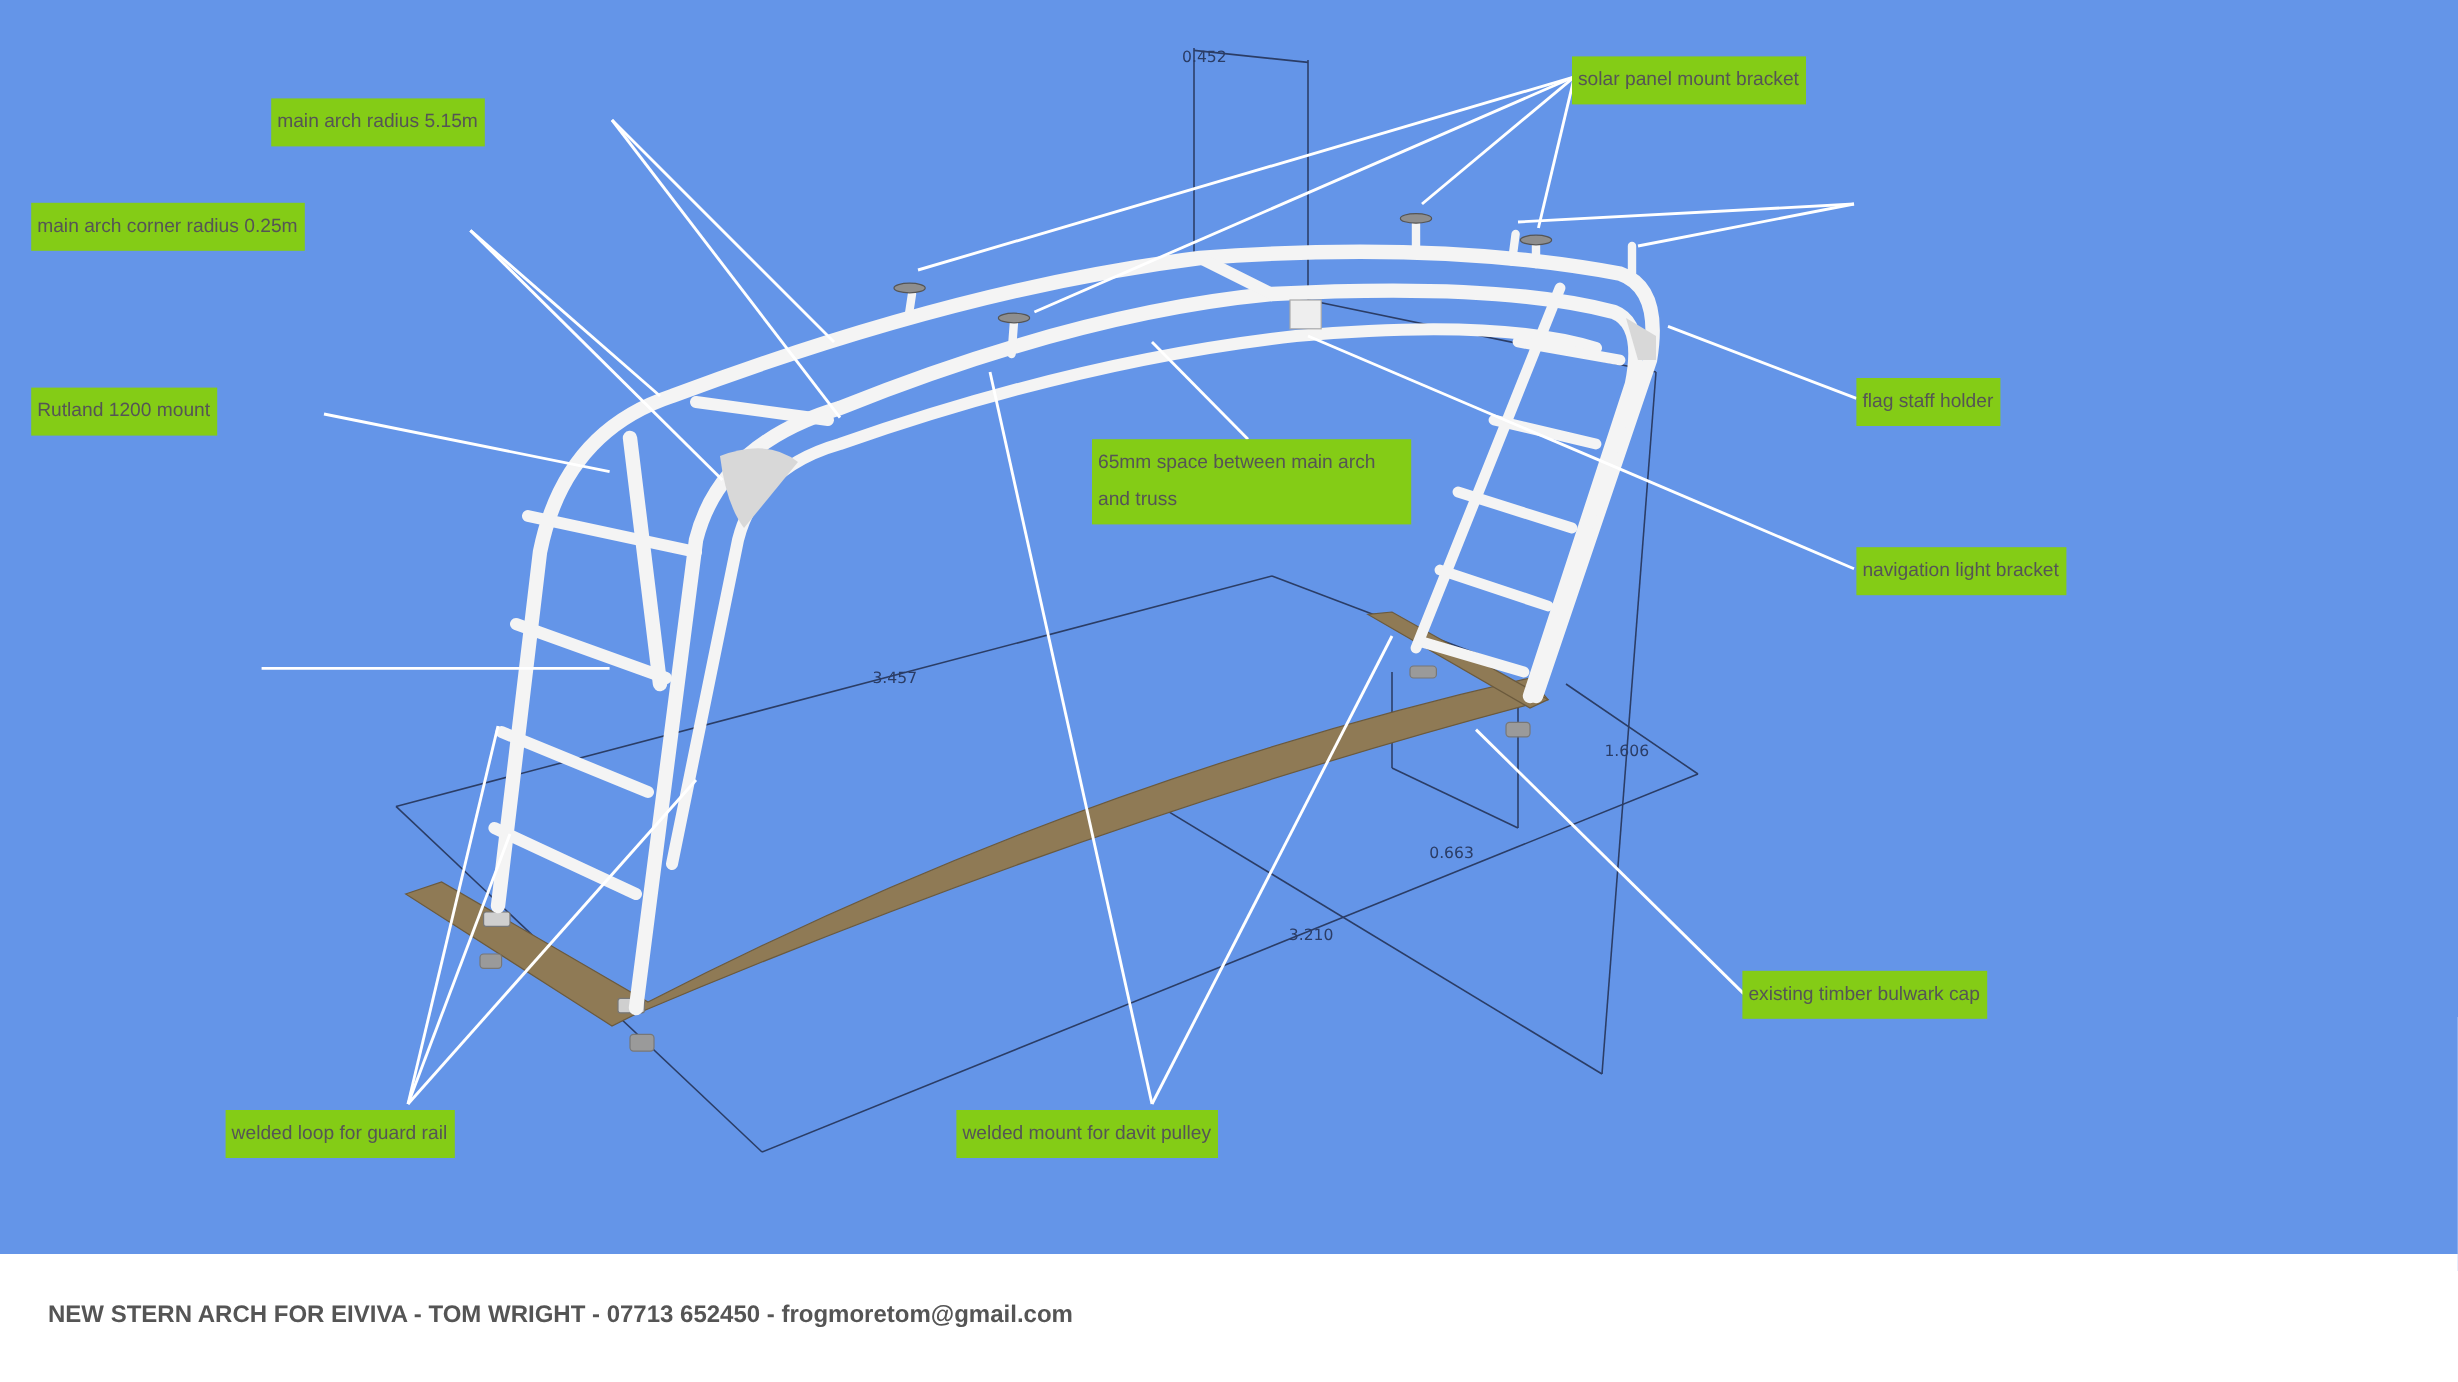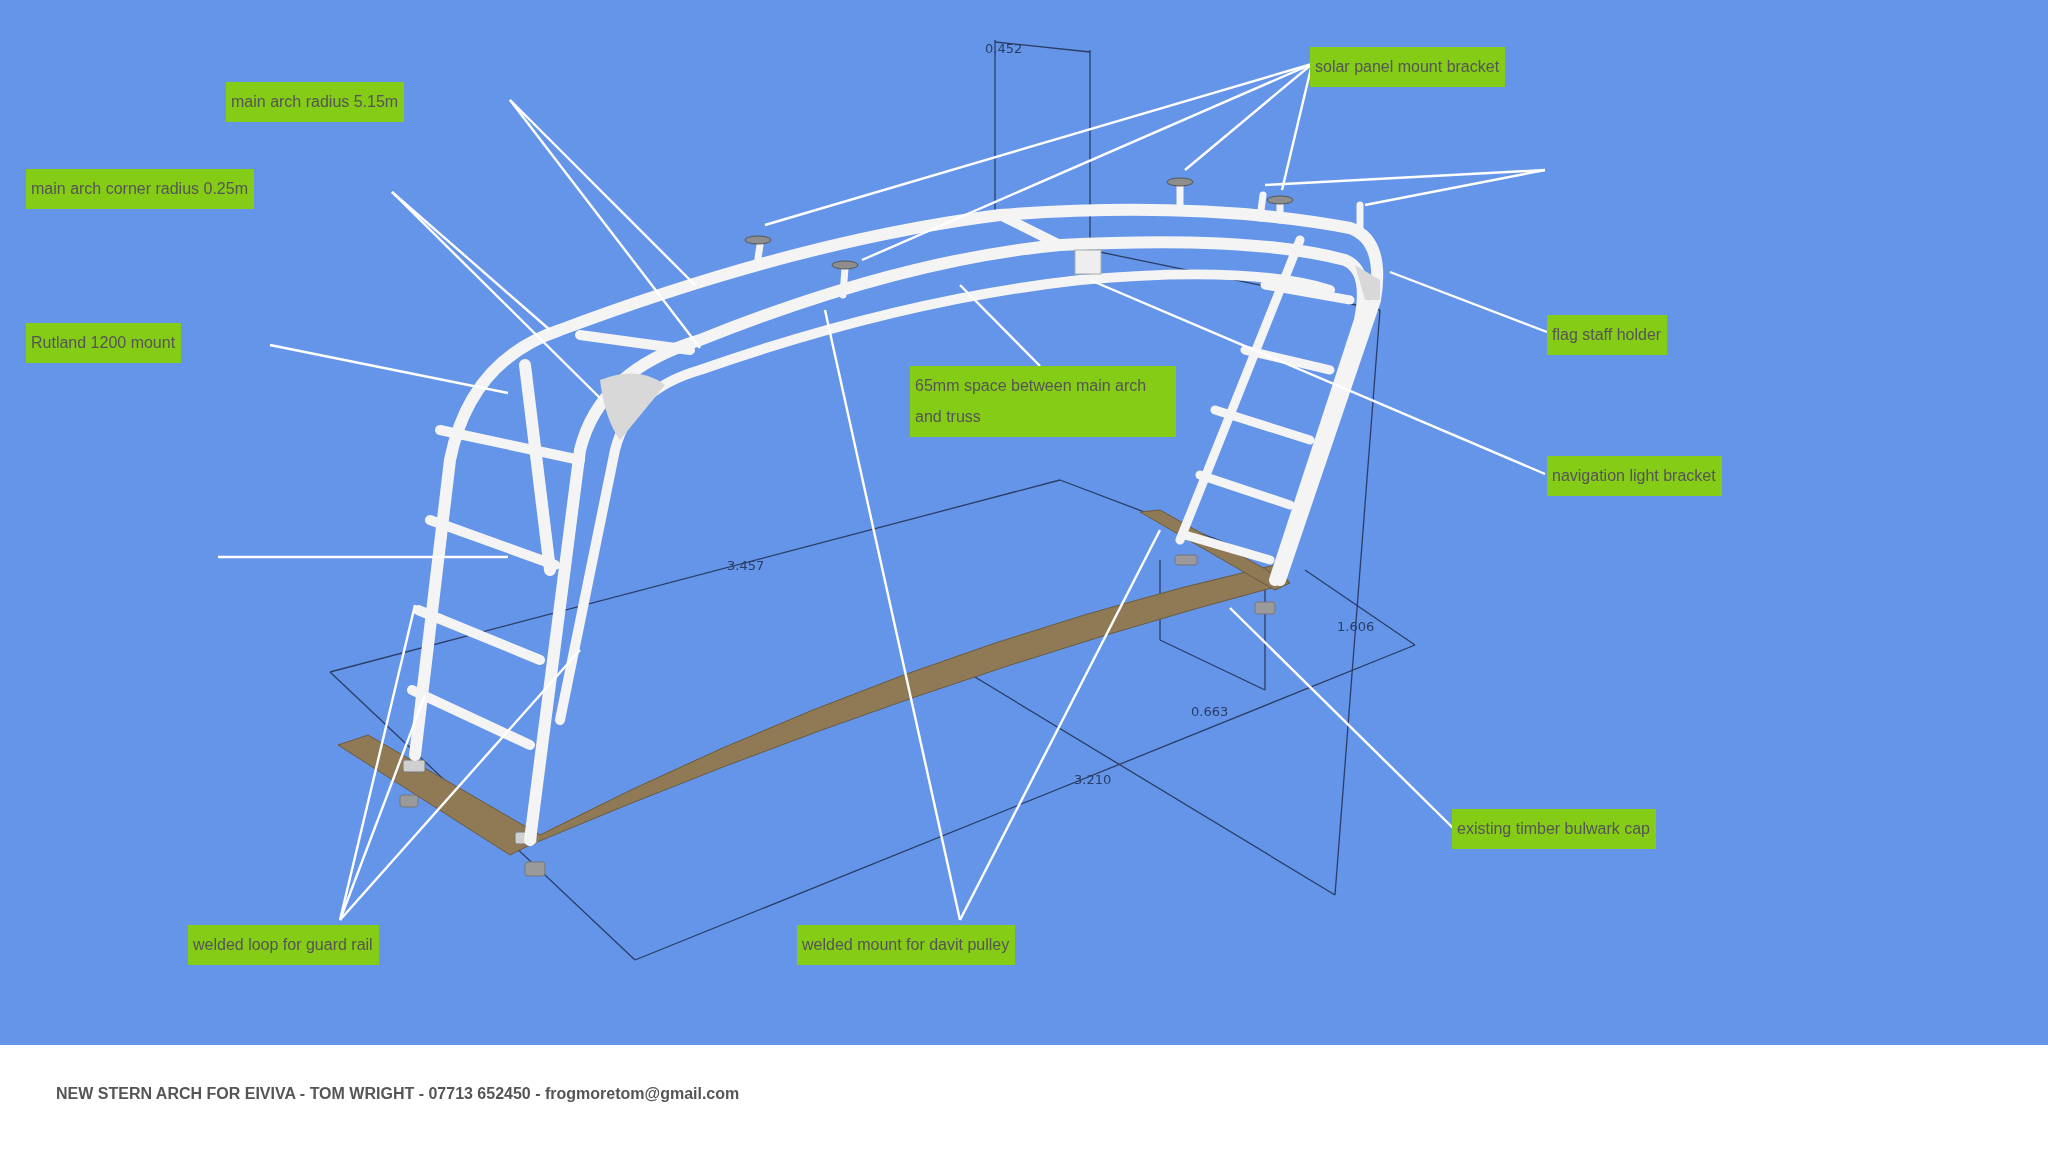--- a/index.html
+++ b/index.html
@@ -3,21 +3,21 @@
 <meta charset="utf-8">
 <style>
   html, body { margin:0; padding:0; }
   body { width:2048px; height:1152px; position:relative; overflow:hidden; background:#ffffff; font-family:"Liberation Sans", sans-serif; }
   #canvas { position:absolute; left:0; top:0; width:2048px; height:1045px; background:#6495e8; }
   #drawing { position:absolute; left:0; top:0; }
   .label { position:absolute; background:#84cc16; color:#555555; font-size:16px; line-height:31px; padding:4px 6px 5px 5px; white-space:nowrap; }
   .label.two-line { white-space:normal; }
   .dim { position:absolute; color:#2b3d66; font-size:13px; font-family:"DejaVu Sans", sans-serif; }
   #footer { position:absolute; left:0; top:1045px; width:2048px; height:107px; background:#ffffff; }
-  #footer-text { position:absolute; left:56px; top:40px; font-size:16px; font-weight:bold; color:#555555; white-space:nowrap; }
+  #footer-text { position:absolute; left:40px; top:40px; font-size:20px; font-weight:bold; color:#555555; white-space:nowrap; }
 </style>
 </head>
 <body>
 
 <div id="canvas">
   <svg id="drawing" width="2048" height="1045" viewBox="0 0 2048 1045">
 
     <g stroke="#2b3d66" stroke-width="1.3" fill="none">
       <line x1="995" y1="40" x2="995" y2="215"></line>
       <line x1="1090" y1="50" x2="1090" y2="250"></line>

